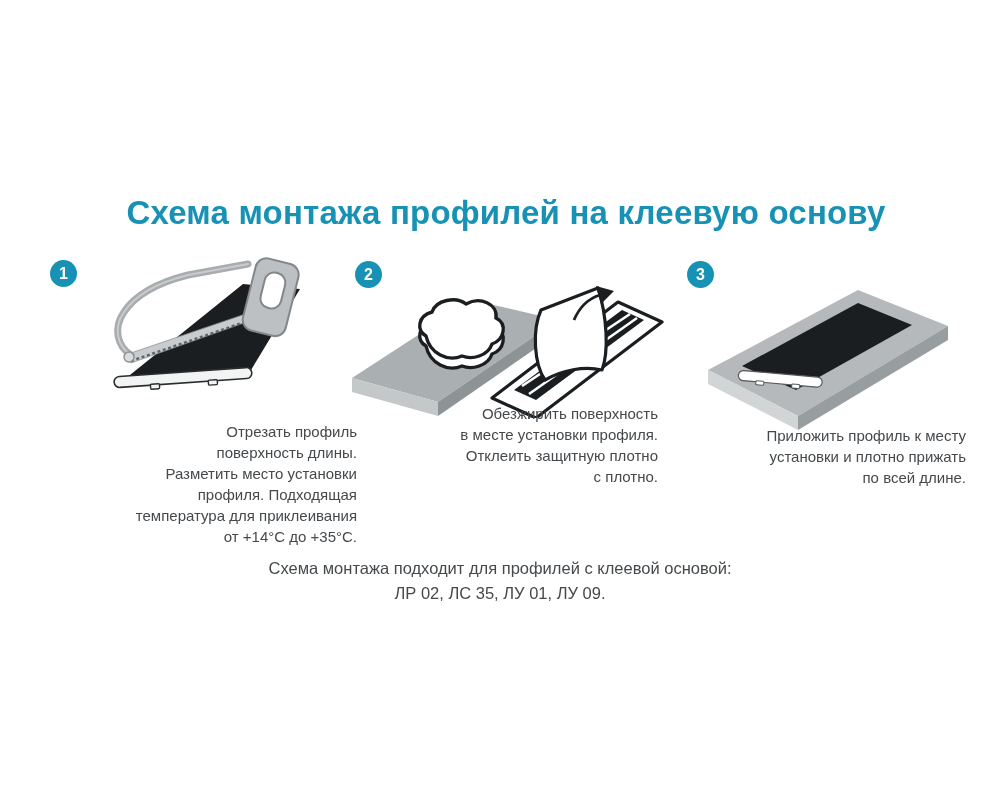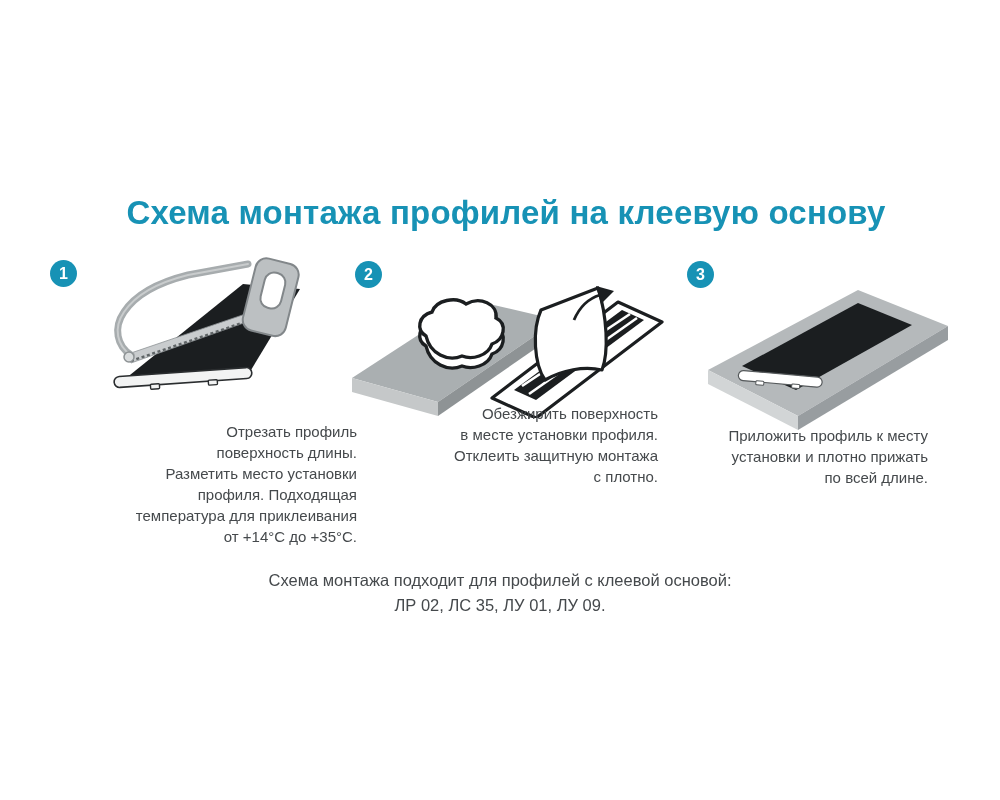--- a/index.html
+++ b/index.html
@@ -19,21 +19,21 @@
     background:var(--accent);color:#fff;font-weight:bold;font-size:16px;
     display:flex;align-items:center;justify-content:center;line-height:1;
   }
   .illus{position:absolute;}
   .step-text{
     position:absolute;width:320px;text-align:right;color:var(--text);
     font-size:15px;line-height:21px;
   }
   .footer{
     position:absolute;left:0;top:556px;width:100%;text-align:center;
-    color:var(--text);font-size:16.5px;line-height:25px;margin-top:12px;
+    color:var(--text);font-size:16.5px;line-height:25px;
   }
 </style>
 </head>
 <body>
 
 <div class="canvas">
 
   <h1 class="title">Схема монтажа профилей на клеевую основу</h1>
 
   <div class="badge" style="left:50px;top:260px">1</div>
@@ -104,25 +104,25 @@
     <div>поверхность длины.</div>
     <div>Разметить место установки</div>
     <div>профиля. Подходящая</div>
     <div>температура для приклеивания</div>
     <div>от +14°С до +35°С.</div>
   </div>
 
   <div class="step-text" style="left:338px;top:403px">
     <div>Обезжирить поверхность</div>
     <div>в месте установки профиля.</div>
-    <div>Отклеить защитную монтажа</div>
+    <div>Отклеить защитную плотно</div>
     <div>с плотно.</div>
   </div>
 
-  <div class="step-text" style="left:608px;top:425px">
+  <div class="step-text" style="left:646px;top:425px">
     <div>Приложить профиль к месту</div>
     <div>установки и плотно прижать</div>
     <div>по всей длине.</div>
   </div>
 
   <div class="footer">
     <div>Схема монтажа подходит для профилей с клеевой основой:</div>
     <div>ЛР 02, ЛС 35, ЛУ 01, ЛУ 09.</div>
   </div>
 

